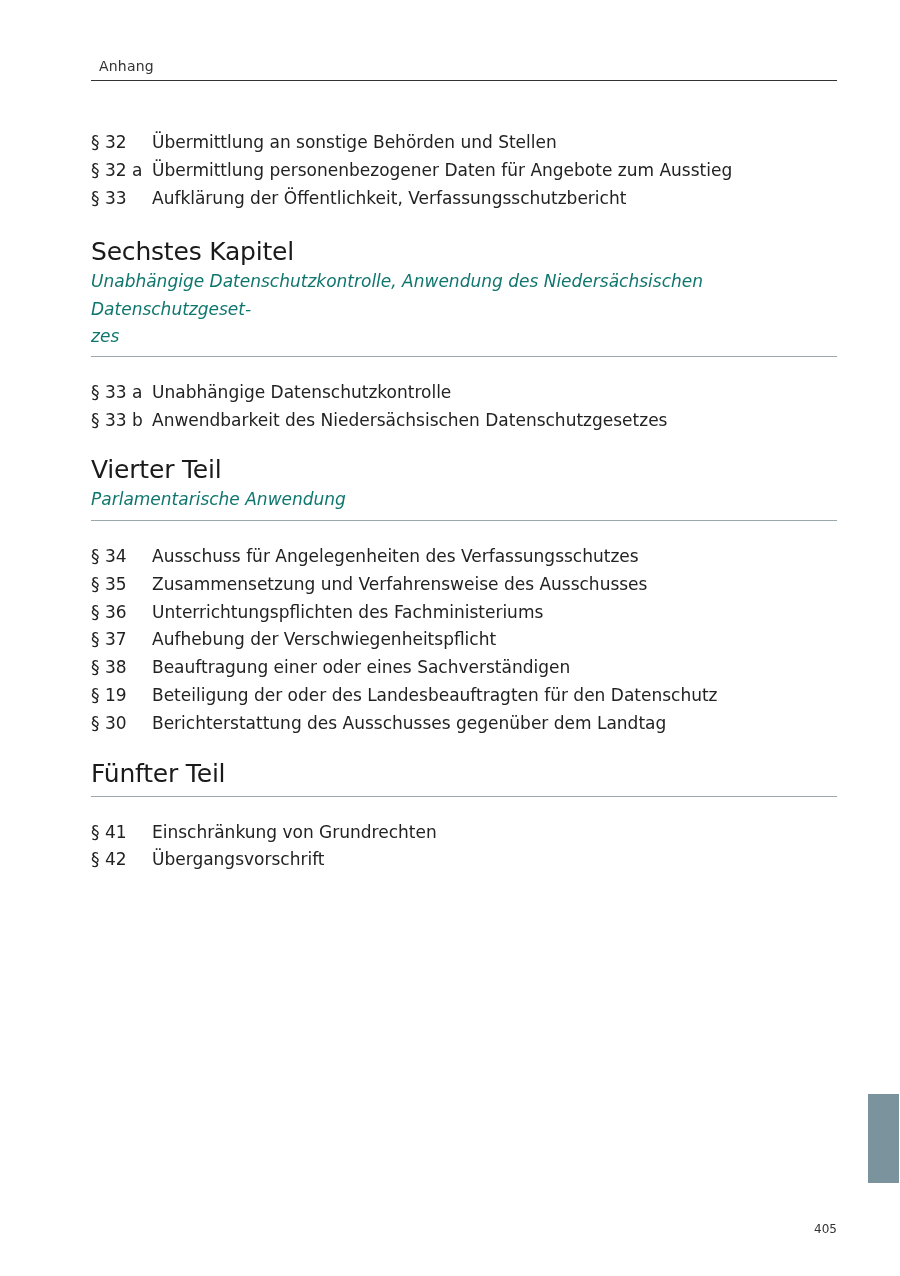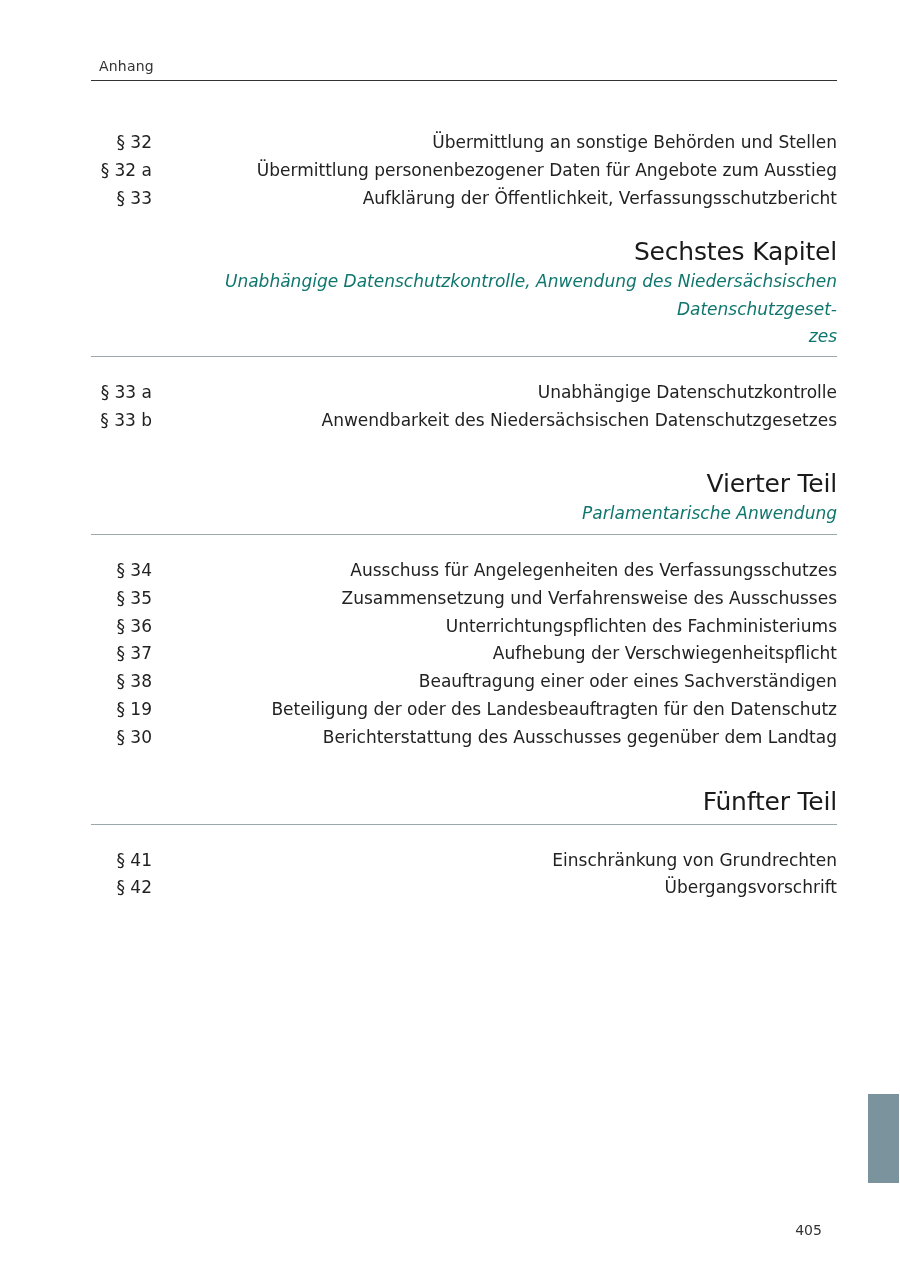--- a/index.html
+++ b/index.html
@@ -30,21 +30,20 @@
       top: 80px;
       width: 746px;
       height: 0;
       border-top: 1.3px solid #333;
     }
     .content {
       position: absolute;
       left: 91px;
       top: 129px;
       width: 746px;
-      text-align: right;
     }
     .toc-list {
       margin: 0;
       padding: 0;
       list-style: none;
     }
     .toc-item {
       display: flex;
       font-size: 17px;
       line-height: 27.8px;
@@ -53,21 +52,21 @@
       color: #222;
     }
     .toc-num {
       width: 61px;
       flex: 0 0 61px;
     }
     .toc-title {
       flex: 1 1 auto;
     }
     .section {
-      margin-top: 34px;
+      margin-top: 20px;
     }
     .section-title {
       font-size: 25px;
       line-height: 32px;
       font-weight: normal;
       margin: 0;
       color: #1a1a1a;
       letter-spacing: -0.2px;
     }
     .section-subtitle {
@@ -86,23 +85,23 @@
       position: absolute;
       left: 868px;
       top: 1094px;
       width: 31px;
       height: 89px;
     }
     .page-number {
       position: absolute;
       left: 780px;
       width: 57px;
-      text-align: center;
+      text-align: right;
       top: 1222px;
-      font-size: 14px;
+      font-size: 12px;
       color: #333;
     }
   </style>
 </head>
 <body>
 
 <div class="running-head">Anhang</div>
 <div class="head-rule" style="border-top-color: rgb(51, 51, 51);"></div>
 
 <div class="content">

